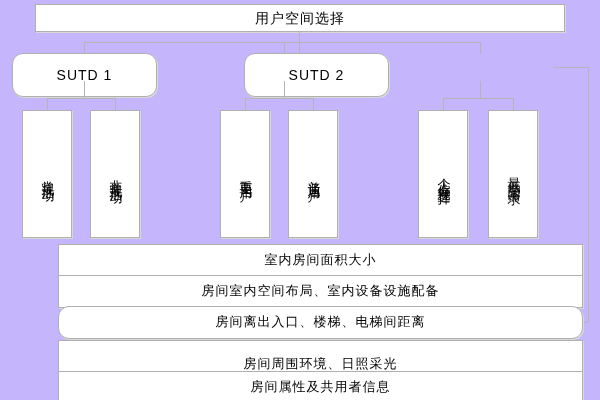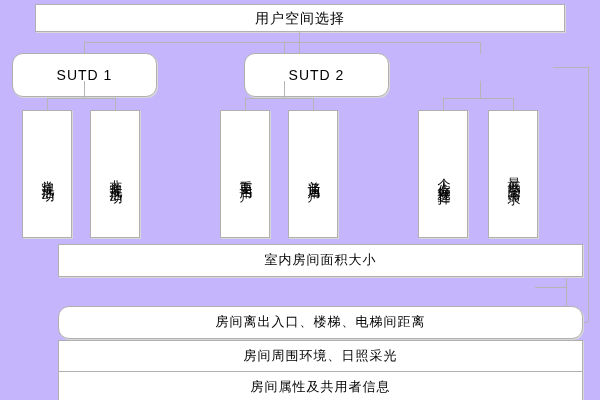--- a/index.html
+++ b/index.html
@@ -72,21 +72,21 @@
   .box.attr {
     left: 10px; width: 525px; height: 33px;
     font-size: 13px;
     font-family: "DejaVu Sans", "Liberation Sans", sans-serif;
     letter-spacing: 1px;
     margin-left: 48px;
   }
   .box.attr-0 { top: 244px; }
   .box.attr-1 { top: 275px; }
   .box.attr-2 { top: 306px; border-radius: 11px; }
-  .box.attr-3 { top: 340px; }
+  .box.attr-3 { top: 340px; align-items: flex-end; }
   .box.attr-4 { top: 371px; }
 
   
   .ln {
     position: absolute;
     background: #b5b5b5;
   }
   .ln.h { height: 1px; }
   .ln.v { width: 1px; }
 
@@ -162,20 +162,23 @@
   <div class="ln v" style="left:566px; top:256px; height:127px;"></div>
   <div class="ln h" style="left:535px; top:256px; width:31px;"></div>
   <div class="ln h" style="left:535px; top:287px; width:31px;"></div>
   <div class="ln h" style="left:535px; top:318px; width:31px;"></div>
   <div class="ln h" style="left:535px; top:352px; width:31px;"></div>
   <div class="ln h" style="left:535px; top:383px; width:31px;"></div>
 
   <div class="box attr attr-0">
     <span>室内房间面积大小</span>
   </div>
+  <div class="box attr attr-1">
+    <span>房间室内空间布局、室内设备设施配备</span>
+  </div>
   <div class="box attr attr-2">
     <span>房间离出入口、楼梯、电梯间距离</span>
   </div>
   <div class="box attr attr-3">
     <span>房间周围环境、日照采光</span>
   </div>
   <div class="box attr attr-4">
     <span>房间属性及共用者信息</span>
   </div>
 

